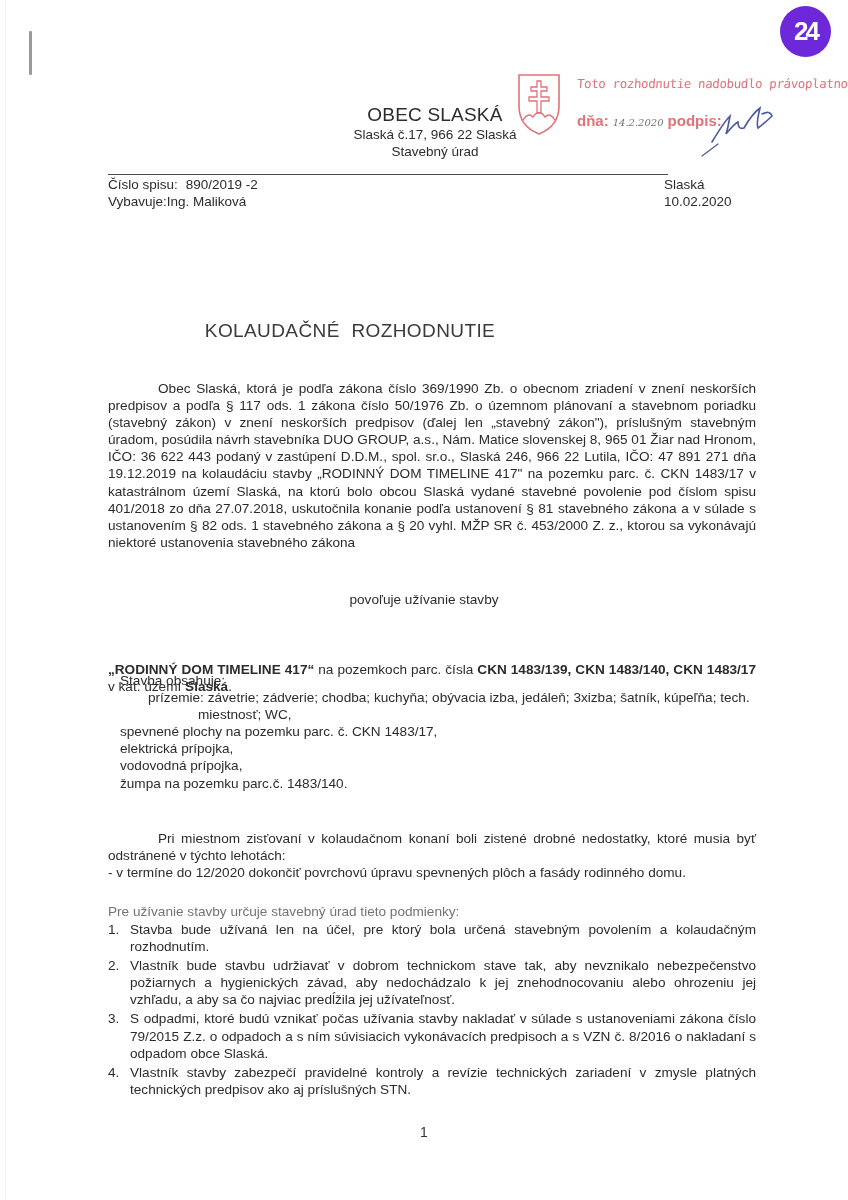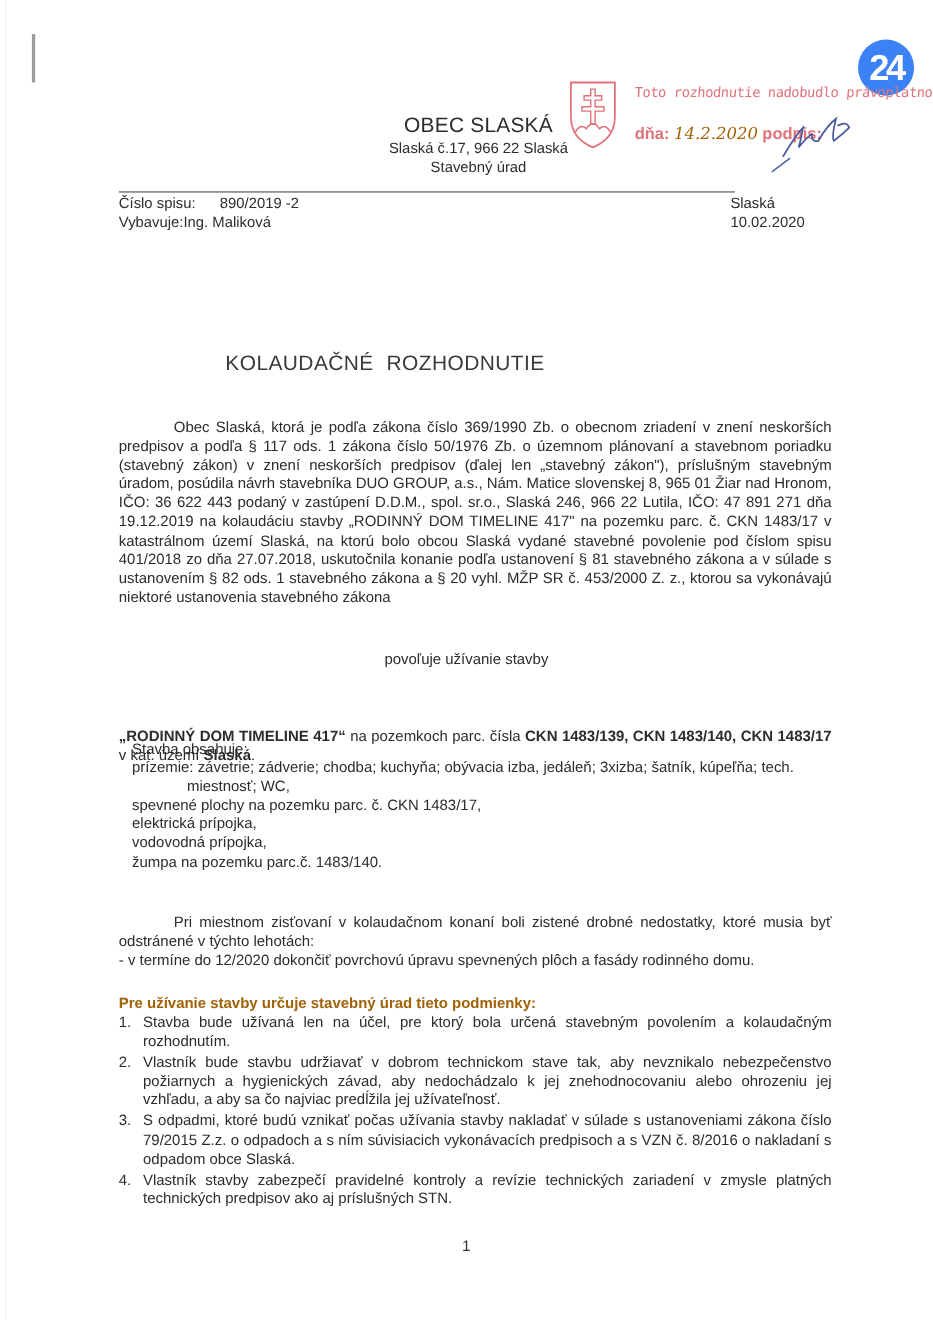--- a/index.html
+++ b/index.html
@@ -2,54 +2,54 @@
 <html><head>
 <meta charset="utf-8">
 <style>
   * { box-sizing: border-box; margin: 0; padding: 0; }
   html, body { width: 848px; height: 1200px; background: #ffffff; overflow: hidden; }
   body { position: relative; font-family: "Liberation Sans", sans-serif; color: #2a2a2a; }
 
   .left-edge-mark { position: absolute; left: 29px; top: 31px; width: 3px; height: 44px; background: #9a9a9a; border-radius: 1px; }
   .left-border-line { position: absolute; left: 5px; top: 0; width: 1px; height: 1200px; background: #efefef; }
 
-  .badge-24 { position: absolute; left: 780px; top: 36px; width: 51px; height: 51px; border-radius: 50%;
-              background: #3b82f6; color: #fff; font-weight: bold; font-size: 33px; letter-spacing: -3px;
+  .badge-24 { position: absolute; left: 780px; top: 6px; width: 51px; height: 51px; border-radius: 50%;
+              background: #6d28d9; color: #fff; font-weight: bold; font-size: 26px; letter-spacing: -3px;
               display: flex; align-items: center; justify-content: center; font-family: "Liberation Sans", sans-serif; }
 
   .header { position: absolute; left: 340px; top: 104px; width: 190px; text-align: center; }
   .header .org { font-size: 19px; color: #2c2c2c; letter-spacing: 0.2px; line-height: 22px; }
   .header .addr { font-size: 13.5px; line-height: 17px; color: #2c2c2c; }
 
   .stamp-shield { position: absolute; left: 516px; top: 72px; width: 46px; height: 64px; }
   .stamp-text1 { position: absolute; left: 577px; top: 76px; font-family: "DejaVu Sans Mono", monospace; font-size: 12.5px;
                  color: #e2727a; letter-spacing: -0.4px; transform: skewX(-4deg); white-space: nowrap; }
   .stamp-text2 { position: absolute; left: 577px; top: 112px; font-size: 15px; color: #e2727a; white-space: nowrap; font-weight: bold; }
-  .stamp-text2 .hand { font-family: "DejaVu Serif", serif; font-style: italic; font-weight: normal; color: #a16207; font-size: 15px; margin: 0 4px; }
+  .stamp-text2 .hand { font-family: "DejaVu Serif", serif; font-style: italic; font-weight: normal; color: #737373; font-size: 10px; margin: 0 4px; }
   .signature { position: absolute; left: 700px; top: 100px; width: 120px; height: 60px; }
 
   .rule { position: absolute; left: 108px; top: 174px; width: 560px; height: 1px; background: #4a4a4a; }
 
   .meta-left { position: absolute; left: 108px; top: 176px; font-size: 13.5px; line-height: 17px; color: #2c2c2c; }
-  .meta-left .row span.val { margin-left: 22px; }
+  .meta-left .row span.val { margin-left: 8px; }
   .meta-left .row2 .val { }
   .meta-right { position: absolute; left: 664px; top: 176px; font-size: 13.5px; line-height: 17px; color: #2c2c2c; }
 
   .title { position: absolute; left: 0; width: 700px; top: 320px; text-align: center; font-size: 19px; letter-spacing: 0.4px; color: #3a3a3a; word-spacing: 6px; }
 
   .body-text { position: absolute; left: 108px; width: 648px; font-size: 13.6px; line-height: 17.1px; color: #2c2c2c; text-align: justify; }
   .indent { text-indent: 50px; }
   .p1 { top: 380px; }
   .center-bold { position: absolute; left: 0; width: 848px; top: 592px; text-align: center; font-weight: normal; font-size: 13.6px; color: #2c2c2c; }
   .p2 { top: 624px; margin-top: 37px; }
   .p2 b { font-weight: bold; }
   .list-block { position: absolute; left: 120px; top: 672px; font-size: 13.6px; line-height: 17.1px; color: #2c2c2c; width: 660px; }
-  .list-block .hang { padding-left: 50px; text-indent: -50px; }
+  .list-block .hang { padding-left: 50px; text-indent: -50px; margin-left: 28px; }
   .p3 { top: 830px; }
-  .cond-head { position: absolute; left: 108px; top: 904px; font-weight: bold; font-size: 13.6px; color: #a16207; }
+  .cond-head { position: absolute; left: 108px; top: 904px; font-weight: normal; font-size: 13.6px; color: #737373; }
   .cond-list { position: absolute; left: 108px; top: 921px; width: 648px; font-size: 13.6px; line-height: 17.1px; color: #2c2c2c; list-style: none; }
   .cond-list li { display: flex; margin-bottom: 2px; }
   .cond-list li .num { width: 22px; flex-shrink: 0; }
   .cond-list li .txt { flex: 1; text-align: justify; }
 
   .page-number { position: absolute; left: 0; width: 848px; top: 1124px; text-align: center; font-size: 14px; color: #333; }
 </style>
 </head>
 <body>
 

